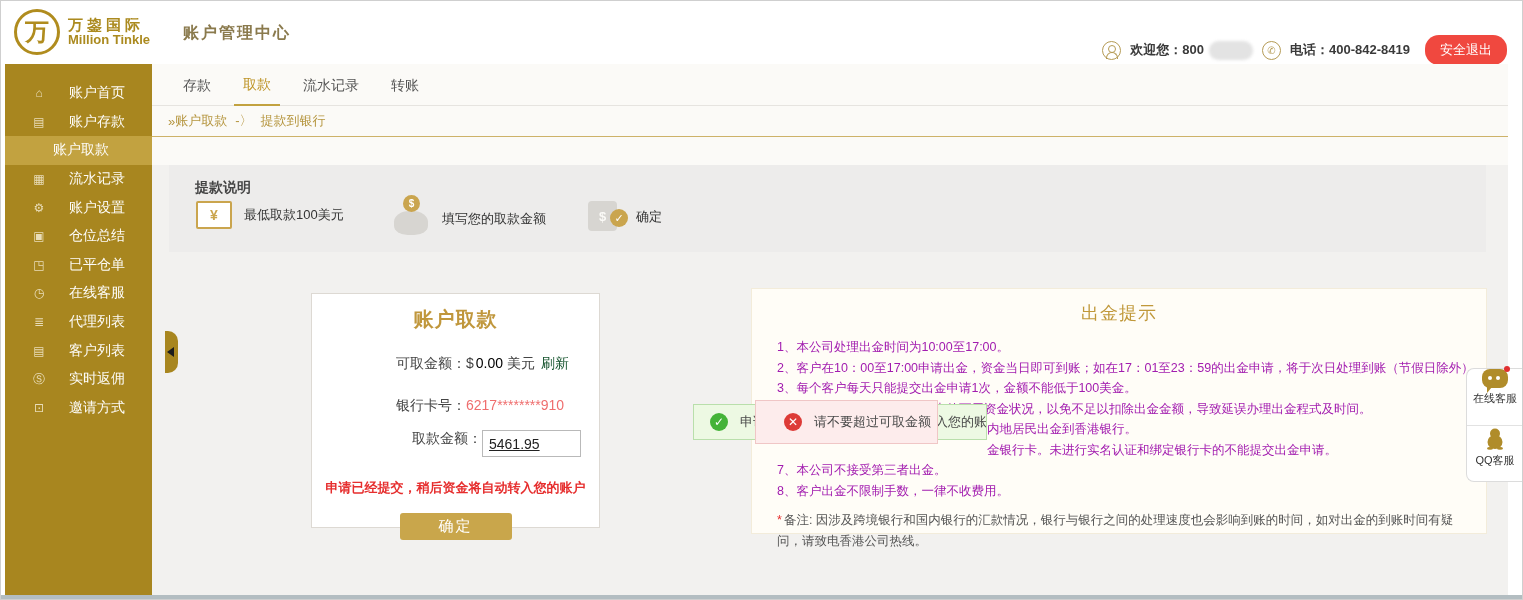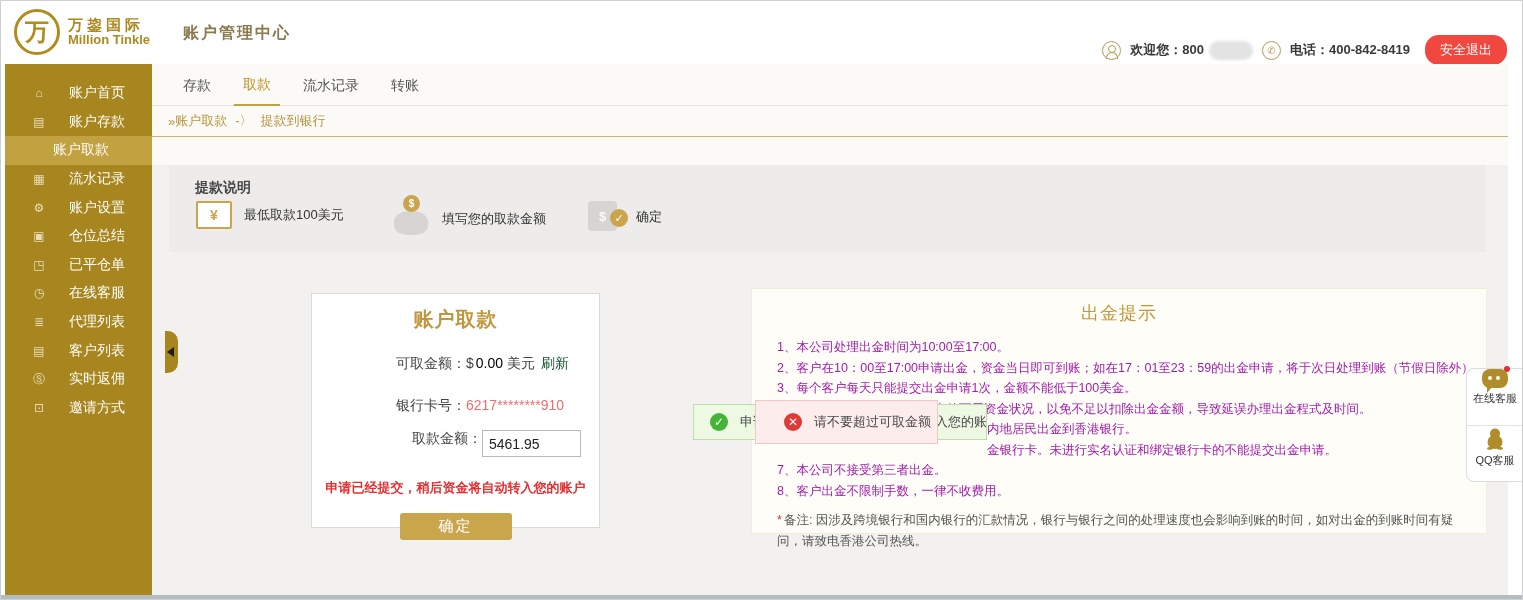--- a/index.html
+++ b/index.html
@@ -61,21 +61,21 @@
   
   .wcard { position:absolute; left:159px; top:229px; width:289px; height:235px; background:#fff; border:1px solid #ddd9d3; }
   .wcard-title { text-align:center; margin-top:12px; font-size:20px; font-weight:bold; color:#c0973c; letter-spacing:1px; }
   .wrow { font-size:14px; color:#444; padding-left:84px; display:flex; align-items:flex-start; }
   .row-avail { margin-top:22px; }
   .row-bank { margin-top:24px; }
   .row-amount { margin-top:15px;margin-left:16px; }
   .val-red { color:#000000; margin:0 4px 0 2px; }
   .refresh-link { color:#14532d; margin-left:6px; cursor:pointer; }
   .bank-no { color:#ef6e6e; }
-  .amount-input { width:99px; height:27px; border:1px solid #b9b9b9; font-size:14px; padding:0 6px; color:#222; font-family:"Liberation Sans",sans-serif; }
+  .amount-input { width:99px; height:27px; border:1px solid #b9b9b9; font-size:14px; padding:0 6px; color:#222; font-family:"Liberation Sans",sans-serif;text-decoration:underline; }
   .submitted-msg { margin-top:22px; text-align:center; color:#e62e2e; font-size:13px; font-weight:bold; }
   .confirm-btn { display:block; margin:16px auto 0; width:112px; height:27px; background:#c9a64b; border:none; border-radius:3px; color:#fff; font-size:15px; letter-spacing:2px; cursor:pointer; }
 
   
   .tips { position:absolute; left:599px; top:224px; width:736px; height:246px; background:#fffdf7; border:1px solid #f3ecda; padding:12px 25px 0; }
   .tips-title { text-align:center; color:#c0983a; font-size:18px; letter-spacing:1px; margin-bottom:12px; }
   .tip-line { font-size:12.5px; color:#a21caf; line-height:20.5px; white-space:nowrap; }
   .tip-line.indent { padding-left:210px; }
   .tip-note { margin-top:9px; font-size:12.5px; color:#555; line-height:21px; }
   .tip-note .star { color:#e62e2e; margin-right:2px; }

